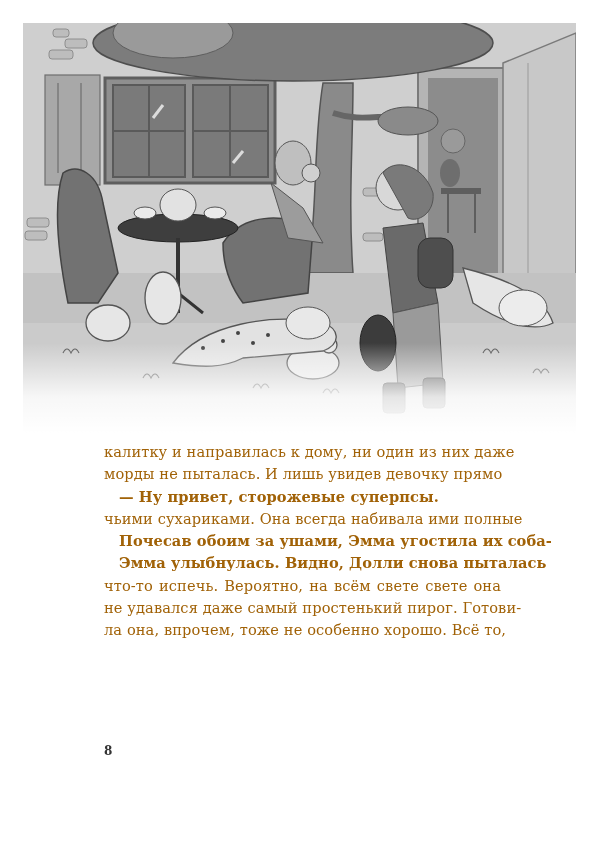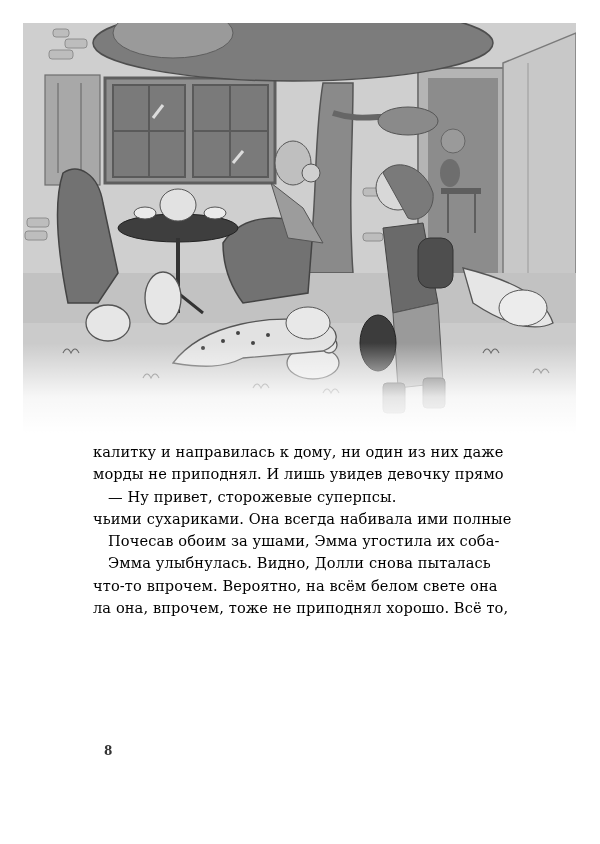--- a/index.html
+++ b/index.html
@@ -9,26 +9,26 @@
   }
   .illustration {
     position: absolute; left: 23px; top: 23px; width: 553px; height: 410px; overflow: hidden;
   }
   .illustration svg { display: block; width: 553px; height: 410px; }
   .fade {
     position: absolute; left: 0; right: 0; bottom: 0; height: 90px;
     background: linear-gradient(to bottom, rgba(255,255,255,0) 0%, rgba(255,255,255,0.85) 60%, #ffffff 100%);
   }
   .text-block {
-    position: absolute; left: 93px; top: 441px; width: 397px;
-    font-size: 14.6px; line-height: 22.3px; color: #000000; letter-spacing: 0.1px;
+    position: absolute; left: 104px; top: 441px; width: 397px;
+    font-size: 14.6px; line-height: 22.3px; color: #a16207; letter-spacing: 0.1px;
   }
   .line { display: block; white-space: nowrap; text-align: justify; text-align-last: justify; height: 22.3px; }
   .line.last { text-align-last: left; }
-  .indent { padding-left: 15px; }
+  .indent { padding-left: 15px; font-weight: bold; }
   .page-number {
     position: absolute; left: 104px; top: 744px; font-size: 12px; color: #333; font-weight: bold;
   }
 </style>
 </head>
 <body>
 
 <div class="illustration">
   <svg viewBox="0 0 553 410" xmlns="http://www.w3.org/2000/svg">
 
@@ -148,22 +148,23 @@
       <path d="M460 330 q4 -8 8 0 q4 -8 8 0"></path>
       <path d="M510 350 q4 -8 8 0 q4 -8 8 0"></path>
       <path d="M300 370 q4 -8 8 0 q4 -8 8 0"></path>
     </g>
   </svg>
   <div class="fade"></div>
 </div>
 
 <div class="text-block">
   <span class="line">калитку и направилась к дому, ни один из них даже</span>
-  <span class="line">морды не приподнял. И лишь увидев девочку прямо</span>
+  <span class="line">морды не пыталась. И лишь увидев девочку прямо</span>
   <span class="line last indent">— Ну привет, сторожевые суперпсы.</span>
   <span class="line">чьими сухариками. Она всегда набивала ими полные</span>
   <span class="line indent">Почесав обоим за ушами, Эмма угостила их соба-</span>
   <span class="line indent">Эмма улыбнулась. Видно, Долли снова пыталась</span>
-  <span class="line">что-то впрочем. Вероятно, на всём белом свете она</span>
-  <span class="line">ла она, впрочем, тоже не приподнял хорошо. Всё то,</span>
+  <span class="line">что-то испечь. Вероятно, на всём свете свете она</span>
+  <span class="line">не удавался даже самый простенький пирог. Готови-</span>
+  <span class="line">ла она, впрочем, тоже не особенно хорошо. Всё то,</span>
 </div>
 
 <div class="page-number">8</div>
 
 </body></html>

